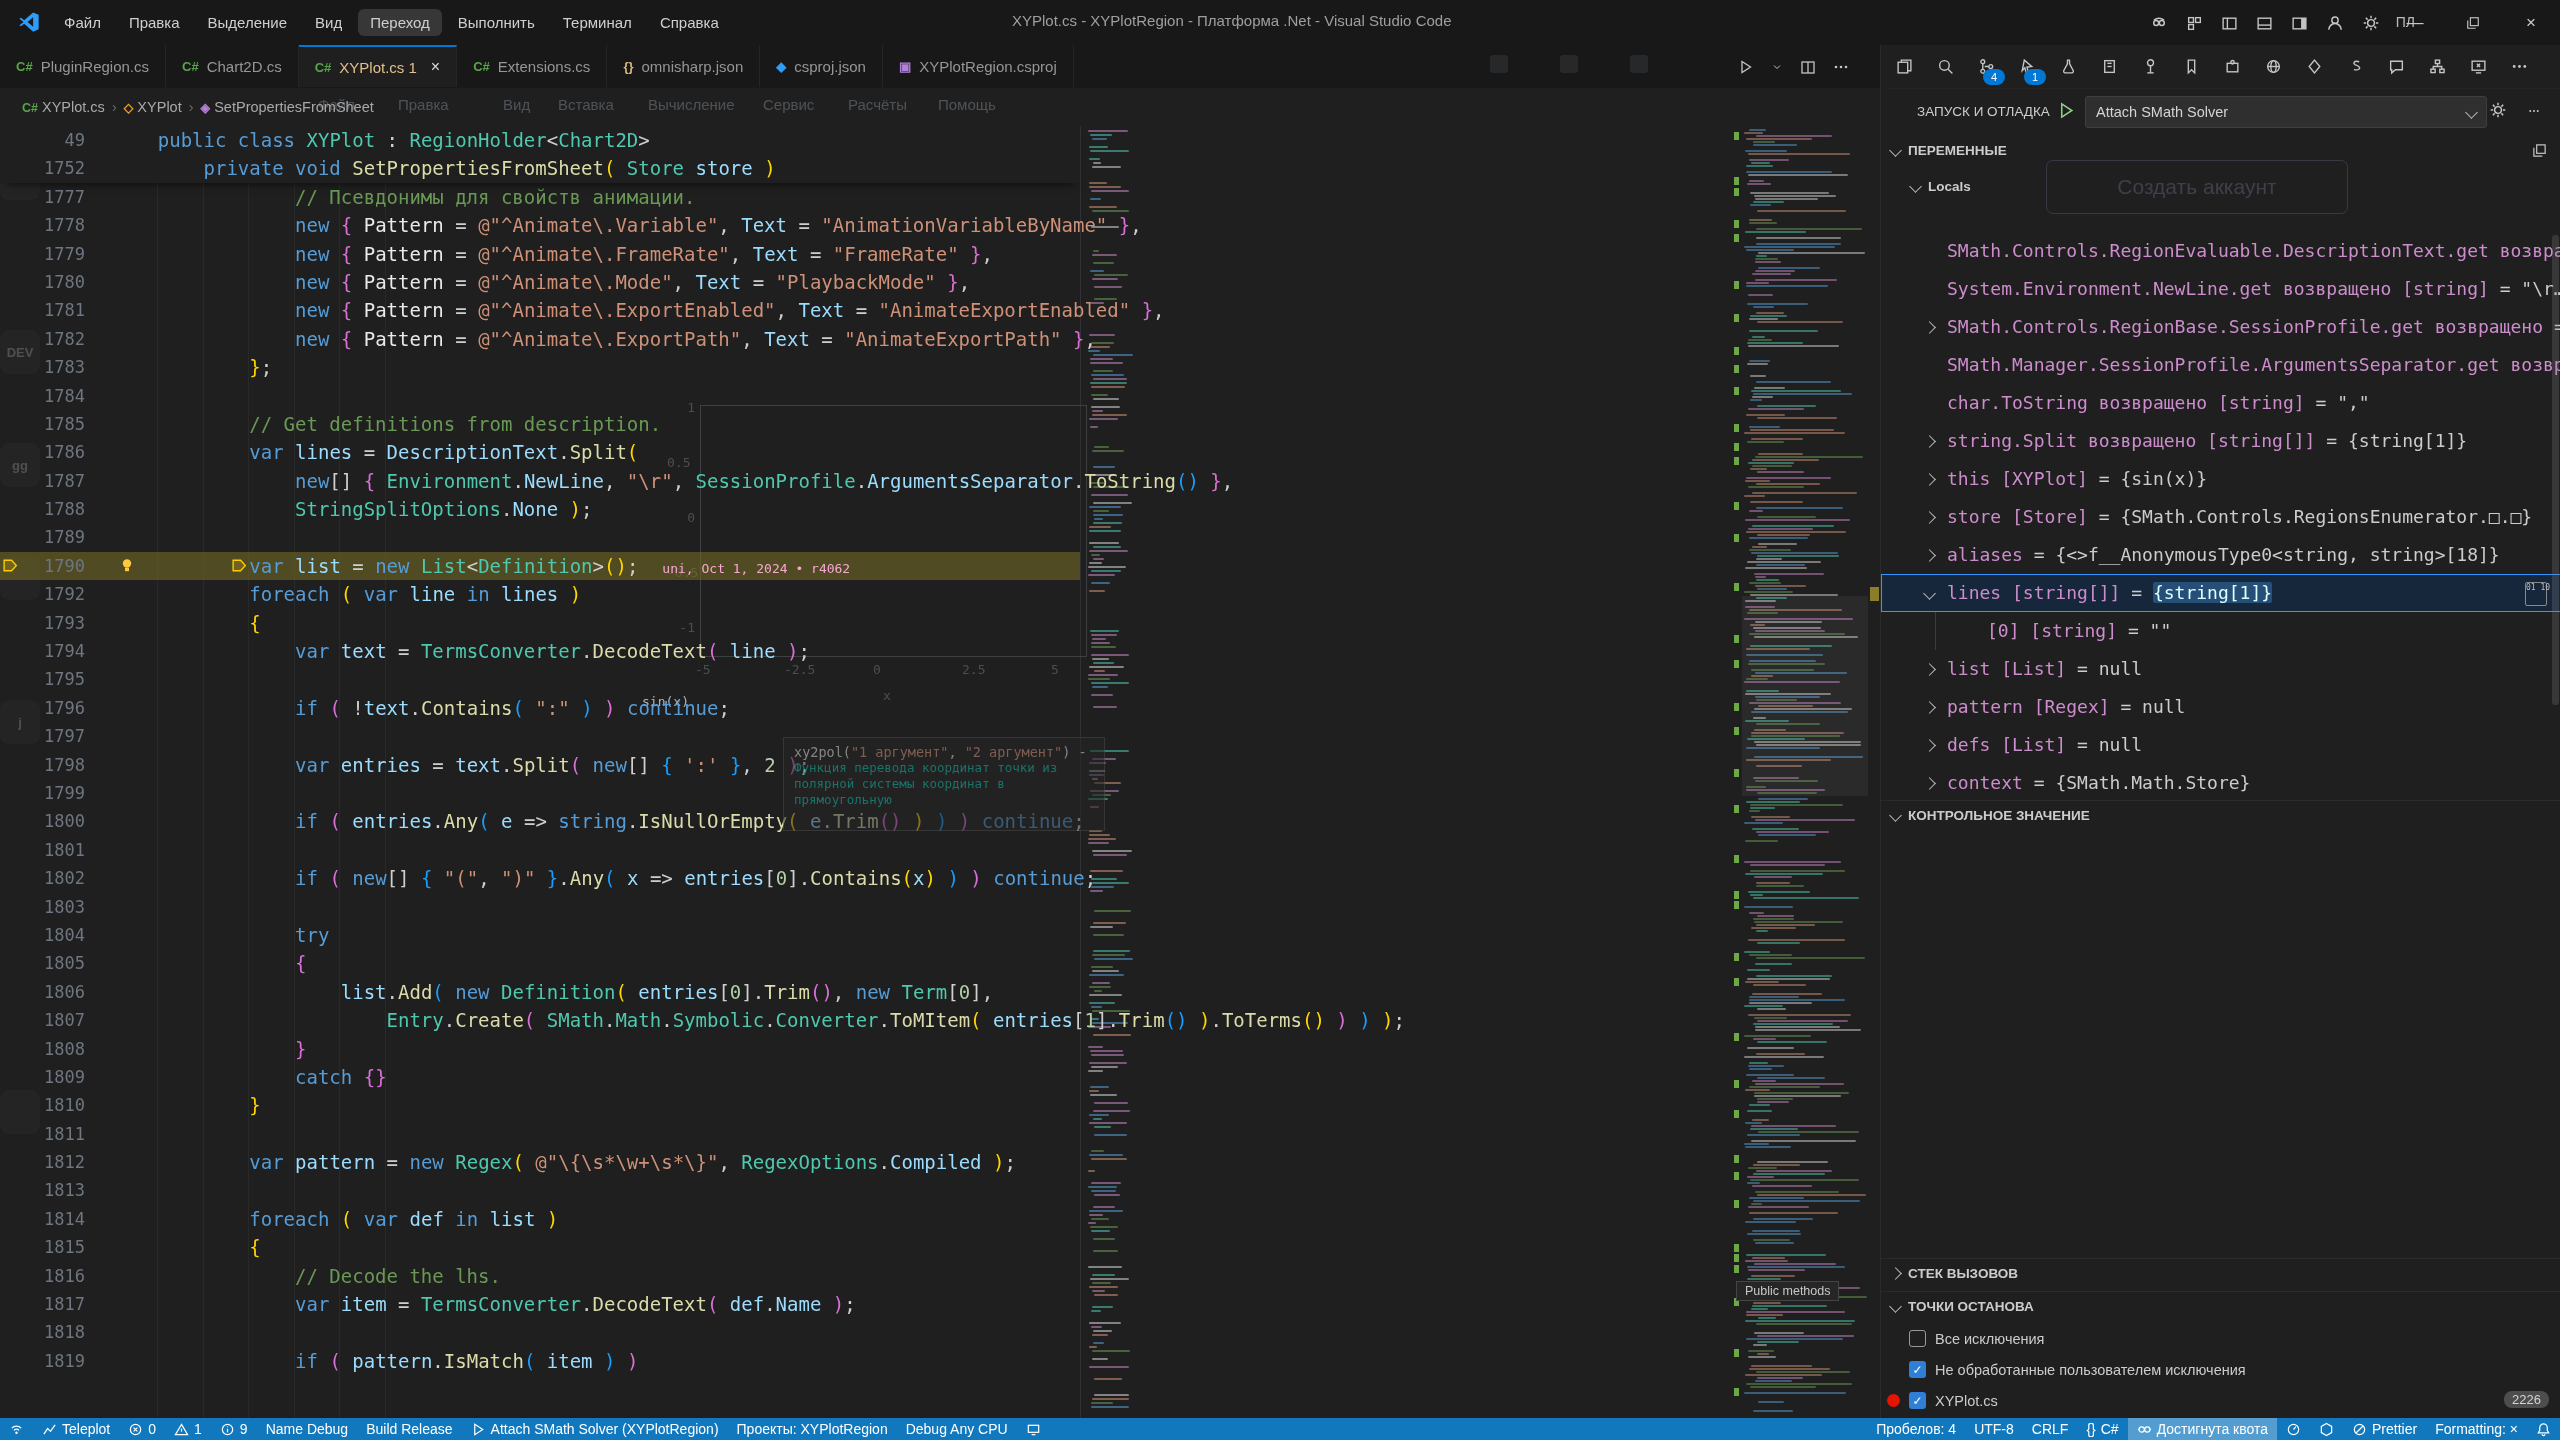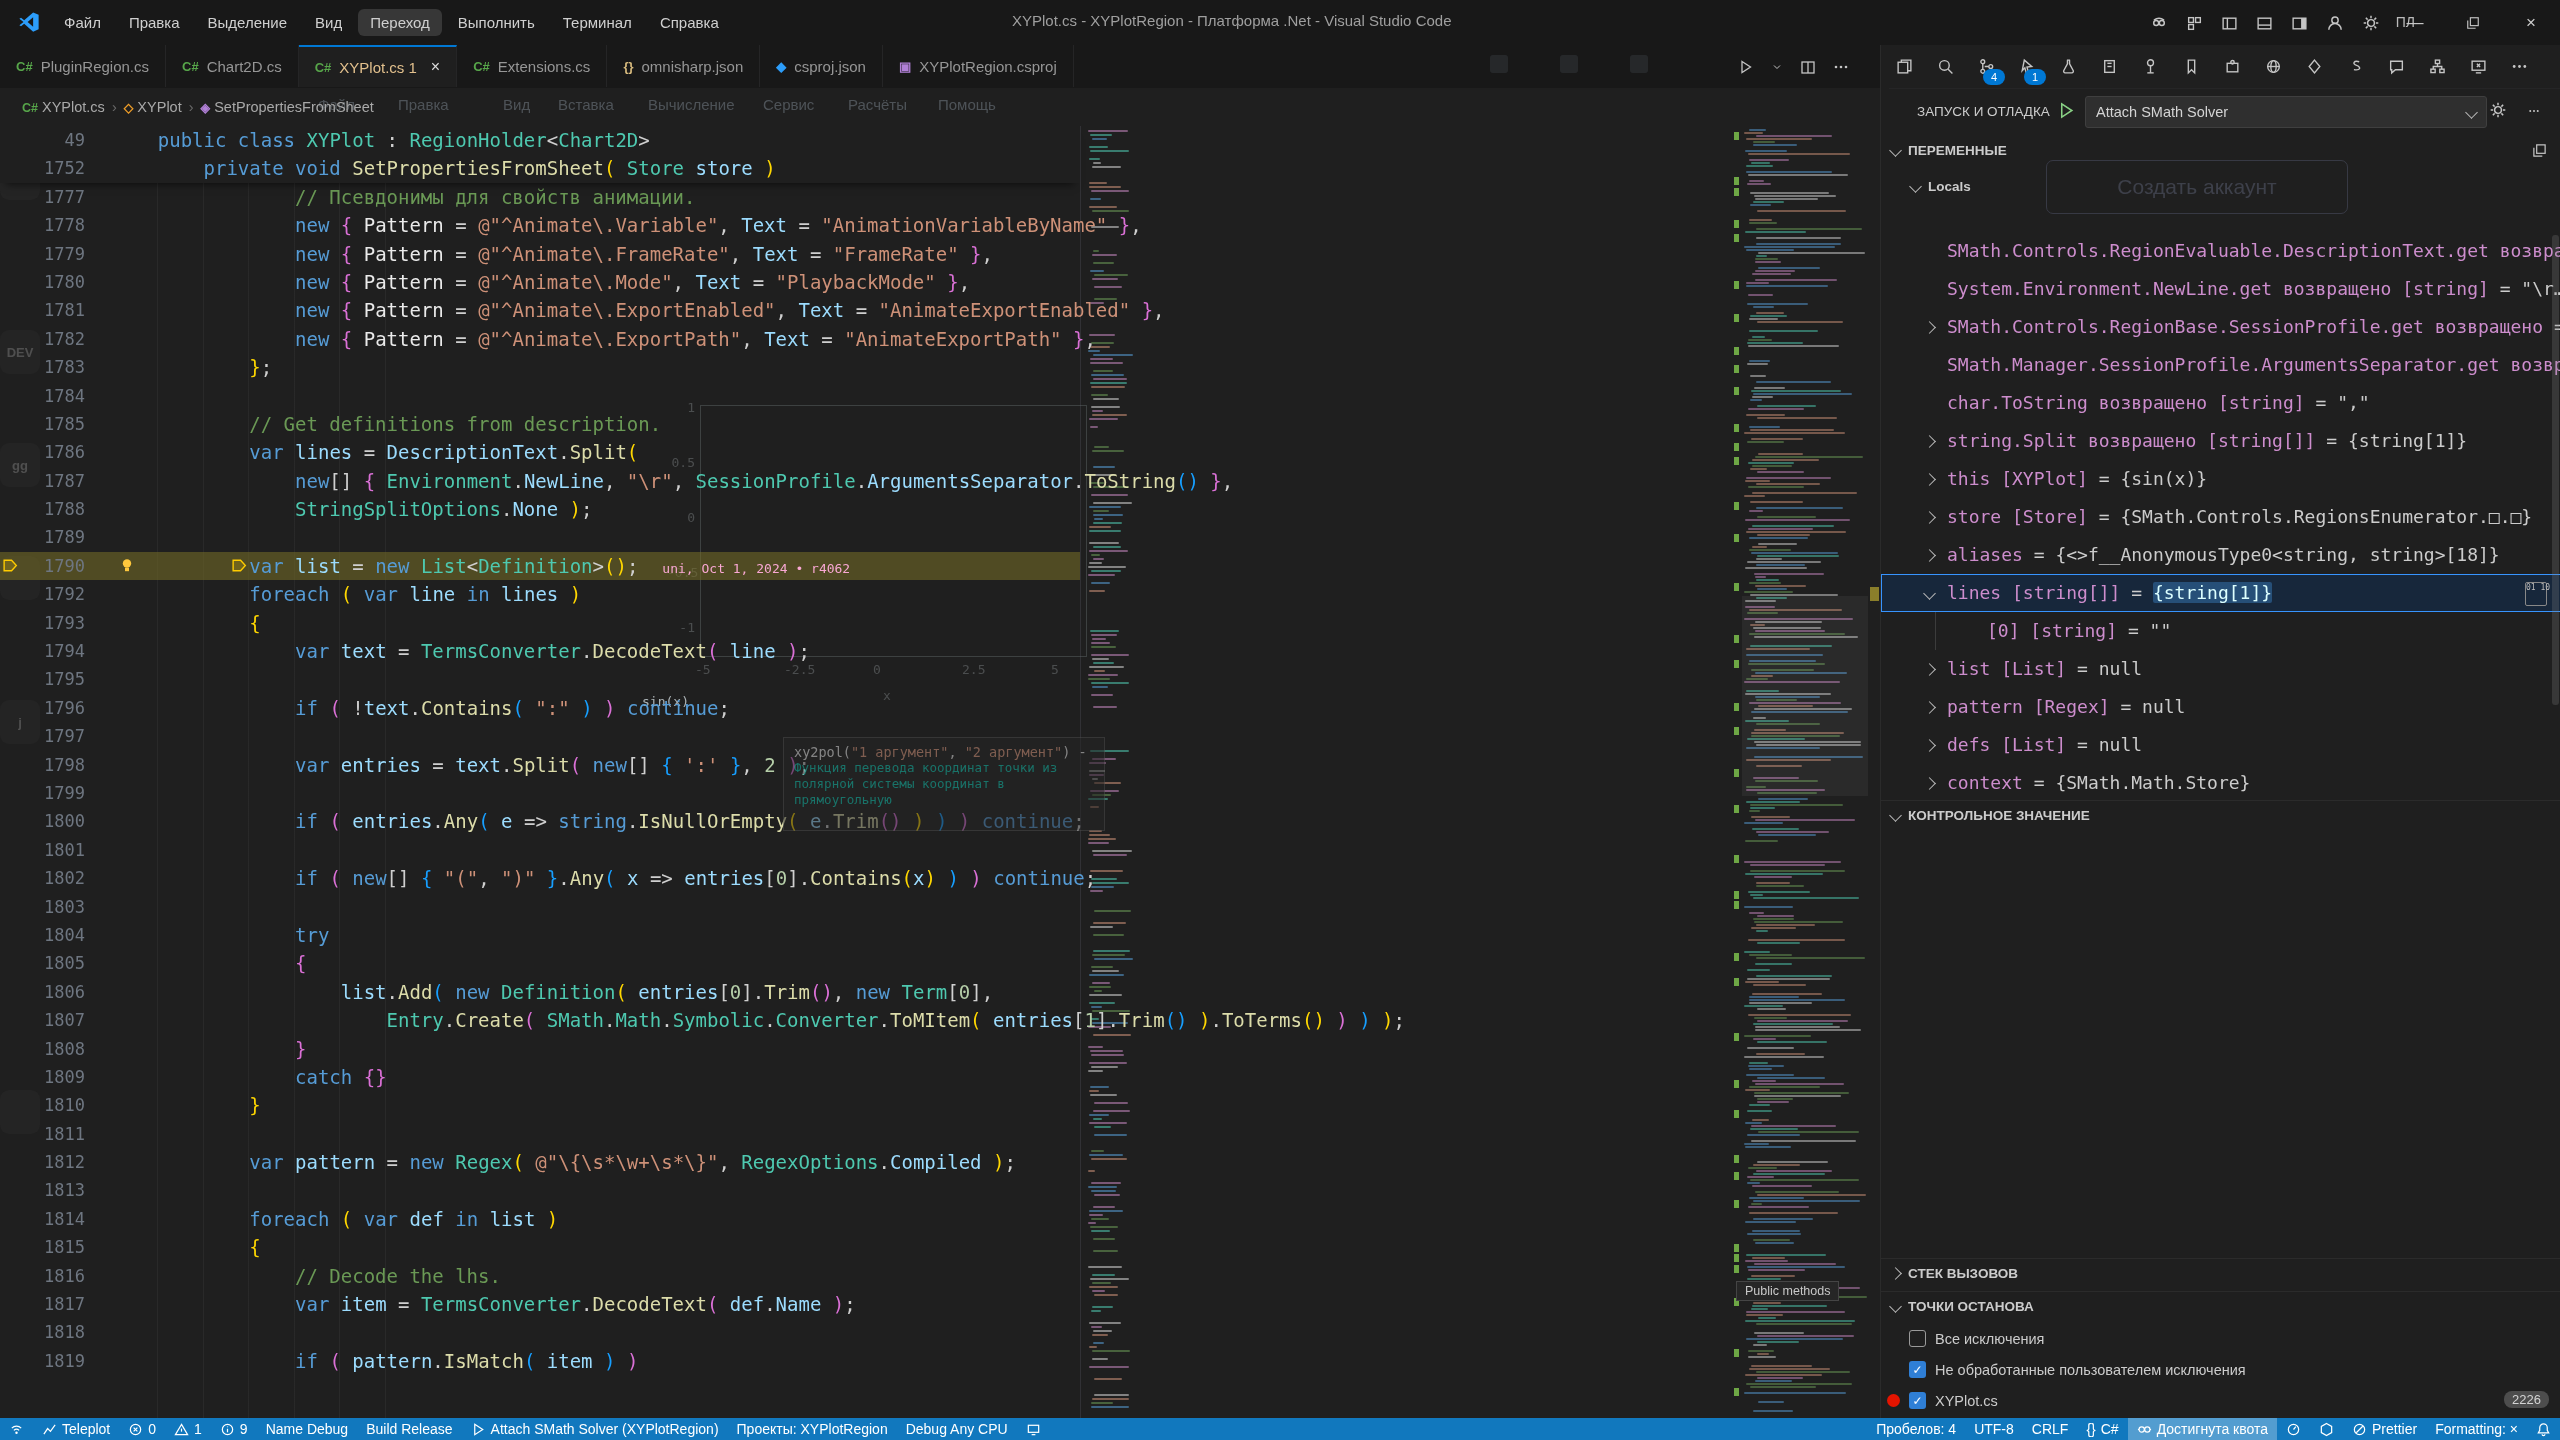--- a/index.html
+++ b/index.html
@@ -283,21 +283,21 @@
         <span class="gsq" style="left: 801px; top: 4px;"></span>
         <span class="gsq" style="left: 842px; top: 4px;"></span>
         <span class="gsq" style="left: 883px; top: 4px;"></span>
         <span class="gsq" style="left: 924px; top: 4px;"></span>
         <span class="gsq" style="left: 965px; top: 4px;"></span>
       </div>
     <div class="gcombo" style="left:600px;top:16px;width:150px"><span>Courier New</span> ▾</div>
     <div class="gcombo" style="left:782px;top:16px;width:42px"><span>10</span> ▾</div>
     <div id="g-chart" class="abs">
         <span class="gtick" style="left: -34px; top: -6px; width: 28px; text-align: right;">1</span>
-        <span class="gtick" style="left: -34px; top: 49px; width: 28px; text-align: right;">0.5</span>
+        <span class="gtick" style="left: -34px; top: 49px; width: 28px; text-align: left;">0.5</span>
         <span class="gtick" style="left: -34px; top: 104px; width: 28px; text-align: right;">0</span>
         <span class="gtick" style="left: -34px; top: 159px; width: 28px; text-align: right;">-0.5</span>
         <span class="gtick" style="left: -34px; top: 214px; width: 28px; text-align: right;">-1</span>
         <span class="gtick" style="left: -6px; top: 256px;">-5</span>
         <span class="gtick" style="left: 83px; top: 256px;">-2.5</span>
         <span class="gtick" style="left: 172px; top: 256px;">0</span>
         <span class="gtick" style="left: 261px; top: 256px;">2.5</span>
         <span class="gtick" style="left: 350px; top: 256px;">5</span>
         <span class="gtick" style="left: 182px; top: 282px;">x</span>
       </div>

